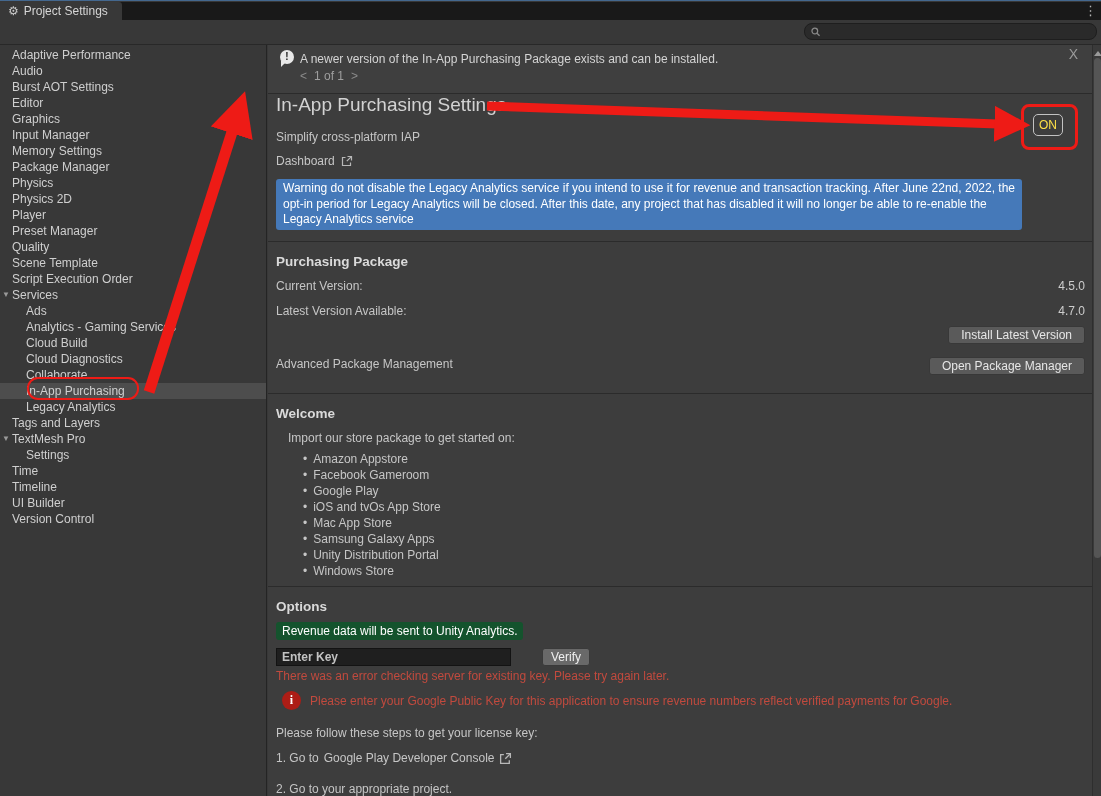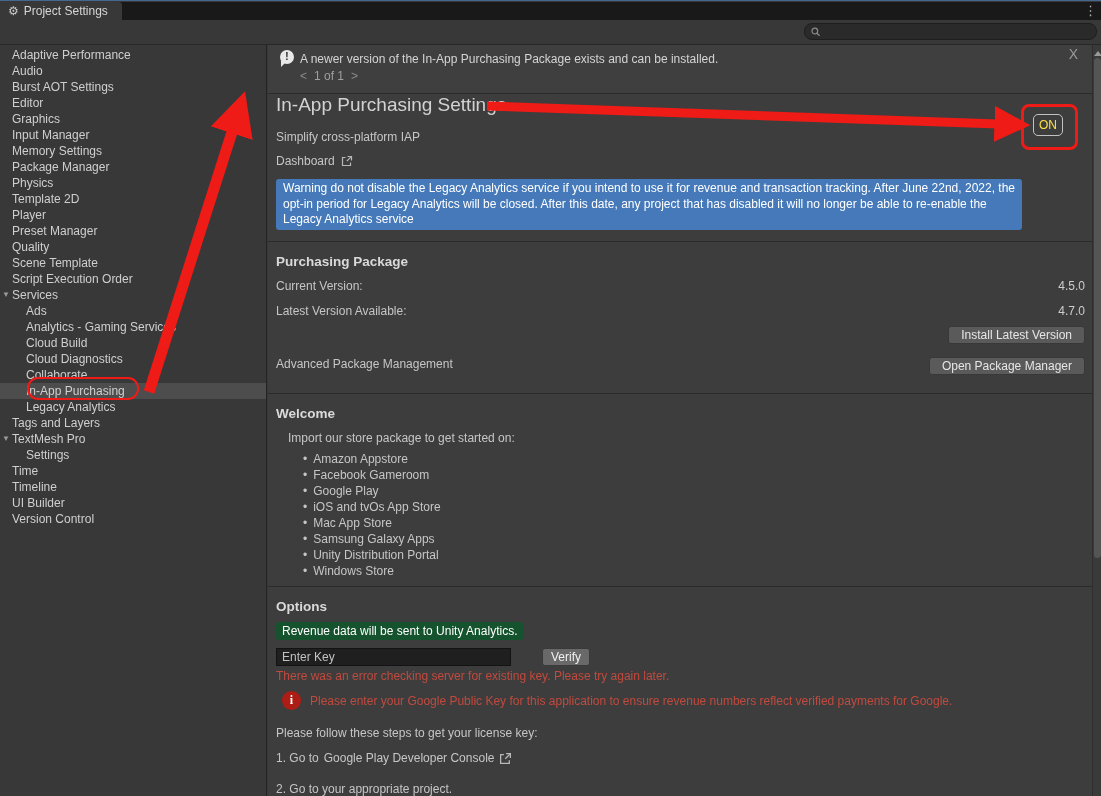--- a/index.html
+++ b/index.html
@@ -50,21 +50,21 @@
   .lbl-left{position:absolute;left:8px;color:#c6c6c6;}
   .ubtn{background:#5a5a5a;border:1px solid #383838;border-radius:3px;color:#e6e6e6;font-size:12px;height:18px;padding:0 12px;cursor:pointer;margin-left:21px;}
   .btn-right{position:absolute;right:7px;}
 
   .bullet-row{display:flex;gap:6px;height:16px;line-height:16px;color:#c6c6c6;}
   .dot{color:#c6c6c6;}
   .store-list{position:absolute;left:35px;top:362px;}
   .intro-line{position:absolute;left:8px;top:386px;margin-left:12px;}
 
   .bluenote{position:absolute;left:8px;top:577px;background:#14532d;border-radius:3px;color:#fff;padding:2px 6px;font-size:12px;}
-  .key-input{position:absolute;left:8px;top:603px;width:235px;height:18px;background:#1f1f1f;border:1px solid #131313;color:#fef9c3;font-size:12px;padding:0 5px;outline:none;}
+  .key-input{position:absolute;left:8px;top:603px;width:235px;height:18px;background:#1f1f1f;border:1px solid #131313;color:#fef9c3;font-size:12px;padding:0 5px;outline:none;font-weight:bold;}
   .key-input::placeholder{color:#c2c2c2;opacity:1;}
   .verify-btn{position:absolute;left:274px;top:603px;height:18px;background:#696969;border:1px solid #3a3a3a;border-radius:3px;color:#f0f0f0;font-size:12px;padding:0 8px;cursor:pointer;}
   .err-line{position:absolute;left:8px;top:624px;color:#c14a3e;}
   .info-icon{position:absolute;left:14px;top:646px;width:19px;height:19px;background:#ad1d16;border-radius:50%;color:#fff;font-weight:bold;text-align:center;line-height:19px;font-size:12px;font-family:"Liberation Serif",serif;}
   .google-note{position:absolute;left:42px;top:649px;color:#c14a3e;width:740px;}
   .steps-intro{position:absolute;left:8px;top:681px;}
   .step1{position:absolute;left:8px;top:706px;display:flex;align-items:center;gap:5px;}
   .step1 .linkish{cursor:pointer;}
   .step2{position:absolute;left:8px;top:737px;}
 
@@ -126,21 +126,21 @@
         <div class="sb-row">
           <span class="sb-label ind0">Memory Settings</span>
         </div>
         <div class="sb-row">
           <span class="sb-label ind0">Package Manager</span>
         </div>
         <div class="sb-row">
           <span class="sb-label ind0">Physics</span>
         </div>
         <div class="sb-row">
-          <span class="sb-label ind0">Template 2D</span>
+          <span class="sb-label ind0">Physics 2D</span>
         </div>
         <div class="sb-row">
           <span class="sb-label ind0">Player</span>
         </div>
         <div class="sb-row">
           <span class="sb-label ind0">Preset Manager</span>
         </div>
         <div class="sb-row">
           <span class="sb-label ind0">Quality</span>
         </div>

